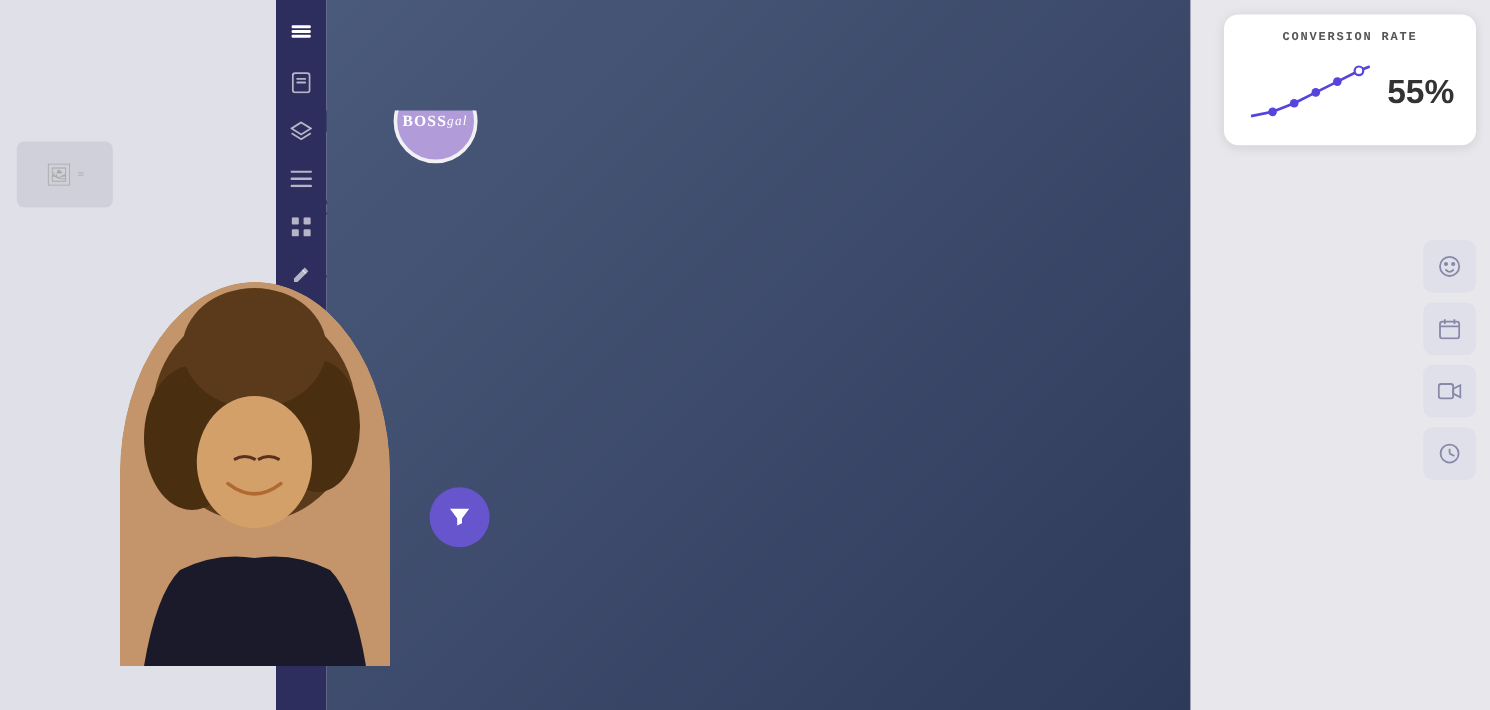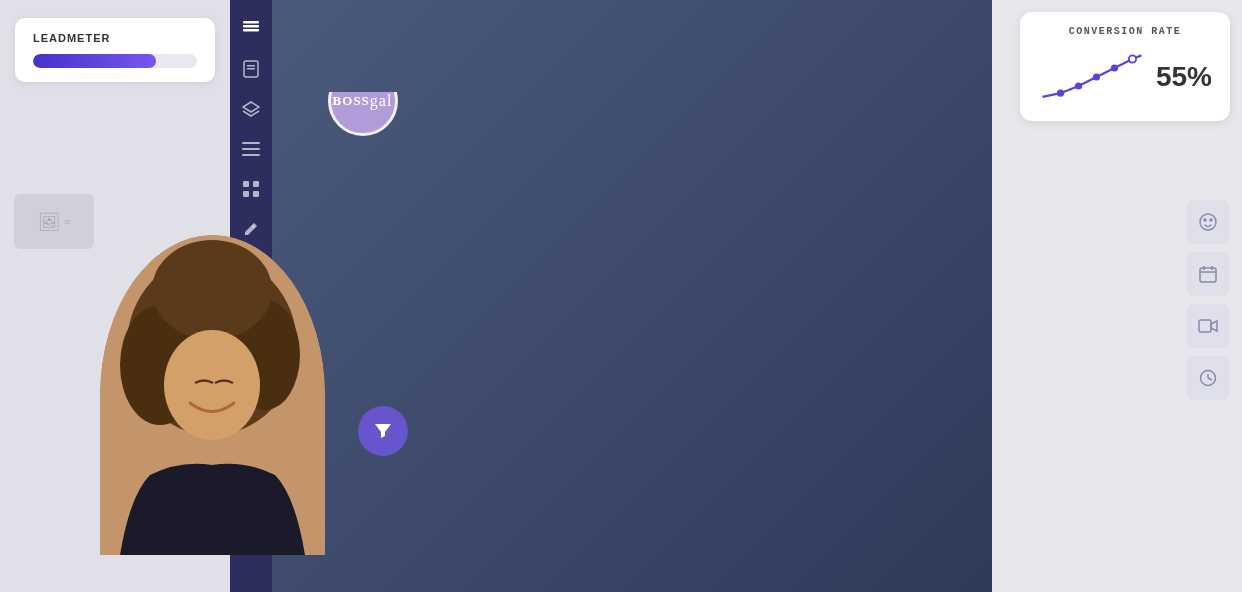--- a/index.html
+++ b/index.html
@@ -83,21 +83,22 @@
     .boss-gal-logo .boss-text {
       font-family: Georgia, serif;
       font-size: 13px;
       font-weight: bold;
       color: white;
       line-height: 1.1;
       letter-spacing: 1px;
     }
     .boss-gal-logo .gal-text {
       font-family: Georgia, serif;
-      font-size: 16px;
+      font-style: italic;
+      font-size: 11px;
       color: white;
       letter-spacing: 1px;
     }
 
     .email-capture-body {
       flex: 1;
       background: #f0f0f5;
       display: flex;
       flex-direction: column;
       align-items: center;
@@ -396,26 +397,20 @@
       background: #3d4a6b;
     }
   </style>
 </head>
 <body>
 
 <div class="bg-page"></div>
 
 <div class="left-panel">
 
-  <div class="leadmeter-card">
-    <div class="leadmeter-title">LEADMETER</div>
-    <div class="leadmeter-bar-bg">
-      <div class="leadmeter-bar-fill" style="width: 75%;"></div>
-    </div>
-  </div>
 
   <div style="margin-top: 100px; display:flex; flex-direction:column; gap:10px; width:100%;">
     <div style="width:80px; height:55px; background:#d0d0da; border-radius:6px; display:flex; align-items:center; justify-content:center; color:#aaa; font-size:11px;">
       <span style="font-size:18px;">🖼</span>
       <span style="font-size:10px; margin-left:4px; color:#aaa;">≡</span>
     </div>
   </div>
 </div>
 
 <div class="sidebar">

